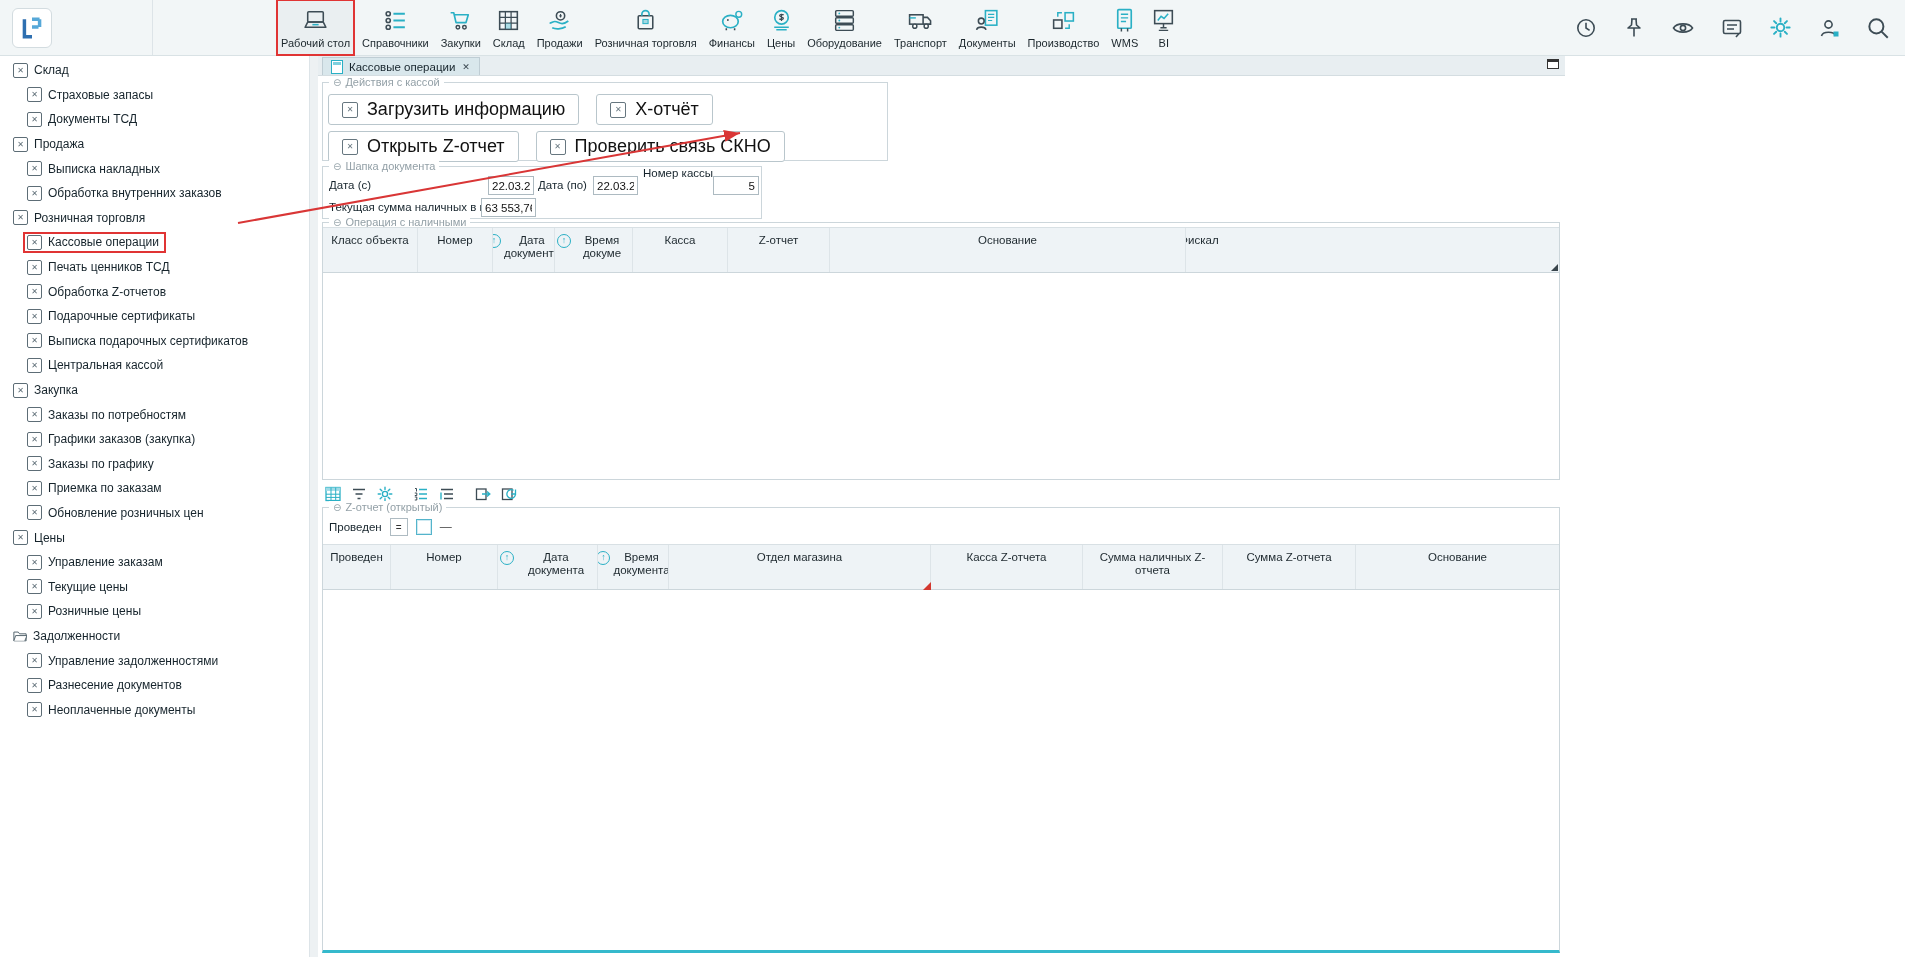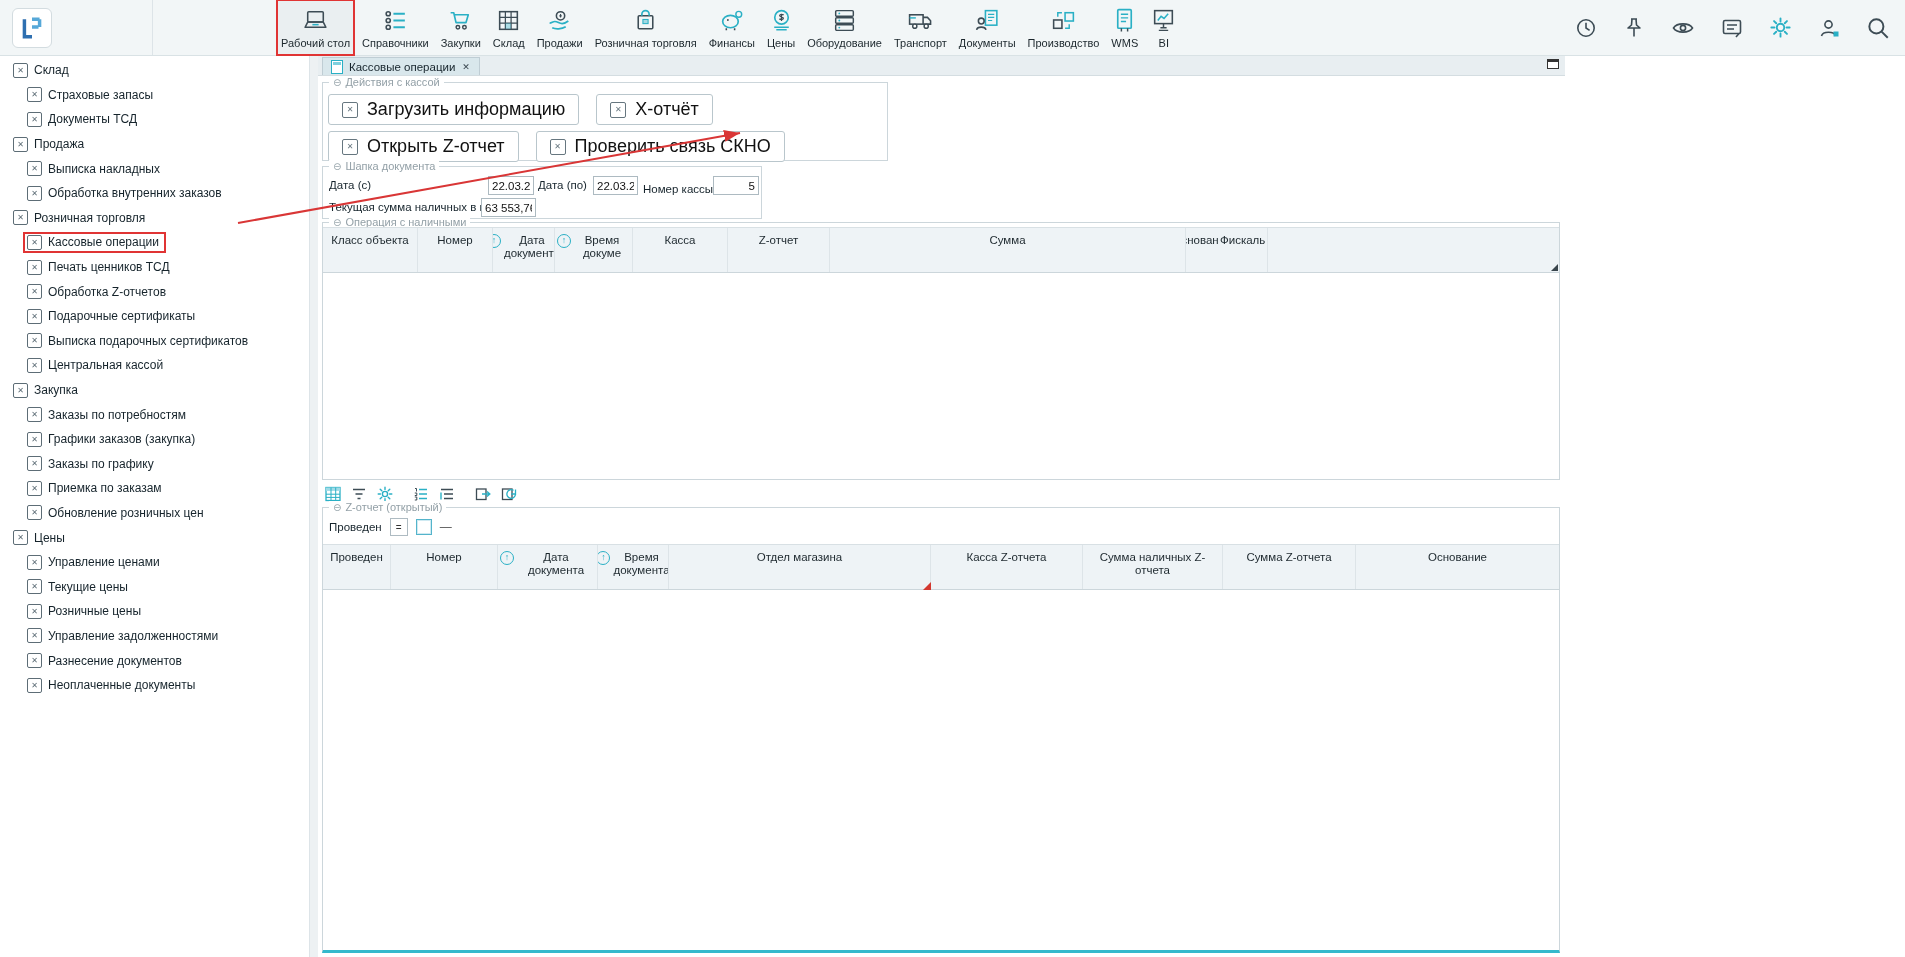--- a/index.html
+++ b/index.html
@@ -407,33 +407,44 @@
     </div>
     <div class="side-item lv0">
       <span class="si-wrap">
         <span class="cbx">✕</span>
         <span class="si-lbl">Цены</span>
       </span>
     </div>
     <div class="side-item lv1">
       <span class="si-wrap">
         <span class="cbx">✕</span>
-        <span class="si-lbl">Управление ценами</span>
+        <span class="si-lbl">Управление заказам</span>
       </span>
     </div>
     <div class="side-item lv1">
       <span class="si-wrap">
         <span class="cbx">✕</span>
         <span class="si-lbl">Текущие цены</span>
       </span>
     </div>
     <div class="side-item lv1">
       <span class="si-wrap">
         <span class="cbx">✕</span>
         <span class="si-lbl">Розничные цены</span>
+      </span>
+    </div>
+    <div class="side-item lv0">
+      <span class="si-wrap">
+        <span class="fold">
+          <svg width="14" height="12" viewBox="0 0 16 13" fill="none">
+            <path d="M1 2h5l1.5 2H15v8H1z" stroke="#51626b" stroke-width="1.1" fill="#fff"></path>
+            <path d="M1 12l2-6h13l-2.5 6" stroke="#51626b" stroke-width="1.1" fill="#fff"></path>
+          </svg>
+        </span>
+        <span class="si-lbl">Задолженности</span>
       </span>
     </div>
     <div class="side-item lv1">
       <span class="si-wrap">
         <span class="cbx">✕</span>
         <span class="si-lbl">Управление задолженностями</span>
       </span>
     </div>
     <div class="side-item lv1">
       <span class="si-wrap">
@@ -489,21 +500,21 @@
 
     <div class="grp" id="grp-header">
       <div class="grp-title">
         <span class="col-ico">⊖</span>
         <span>Шапка документа</span>
       </div>
       <span class="fld-lbl" style="left:6px;top:12px">Дата (с)</span>
       <input class="fld-inp" style="left: 165px; top: 9px; width: 46px;" value="22.03.24">
       <span class="fld-lbl" style="left:215px;top:12px">Дата (по)</span>
       <input class="fld-inp" style="left: 270px; top: 9px; width: 45px;" value="22.03.24">
-      <span class="fld-lbl" style="left:320px;top:16px">Номер кассы</span>
+      <span class="fld-lbl" style="left:320px;top:0">Номер кассы</span>
       <input class="fld-inp" style="left: 390px; top: 9px; width: 46px;" value="5">
       <span class="fld-lbl" style="left:6px;top:34px">Текущая сумма наличных в кассе</span>
       <input class="fld-inp" style="left: 158px; top: 31px; width: 55px;" value="63 553,76">
     </div>
 
     <div class="grp" id="grp-cash">
       <div class="grp-title">
         <span class="col-ico">⊖</span>
         <span>Операция с наличными</span>
       </div>
@@ -521,23 +532,20 @@
           </div>
           <div class="th">
             <span class="sort">↑</span>
             <span class="th-lbl">Время докуме</span>
           </div>
           <div class="th">
             <span class="th-lbl">Касса</span>
           </div>
           <div class="th">
             <span class="th-lbl">Z-отчет</span>
-          </div>
-          <div class="th">
-            <span class="th-lbl">Сумма</span>
           </div>
           <div class="th">
             <span class="th-lbl">Основание</span>
           </div>
           <div class="th">
             <span class="th-lbl">Фискаль</span>
           </div>
         </div>
       <div class="tbody"></div>
     </div>

